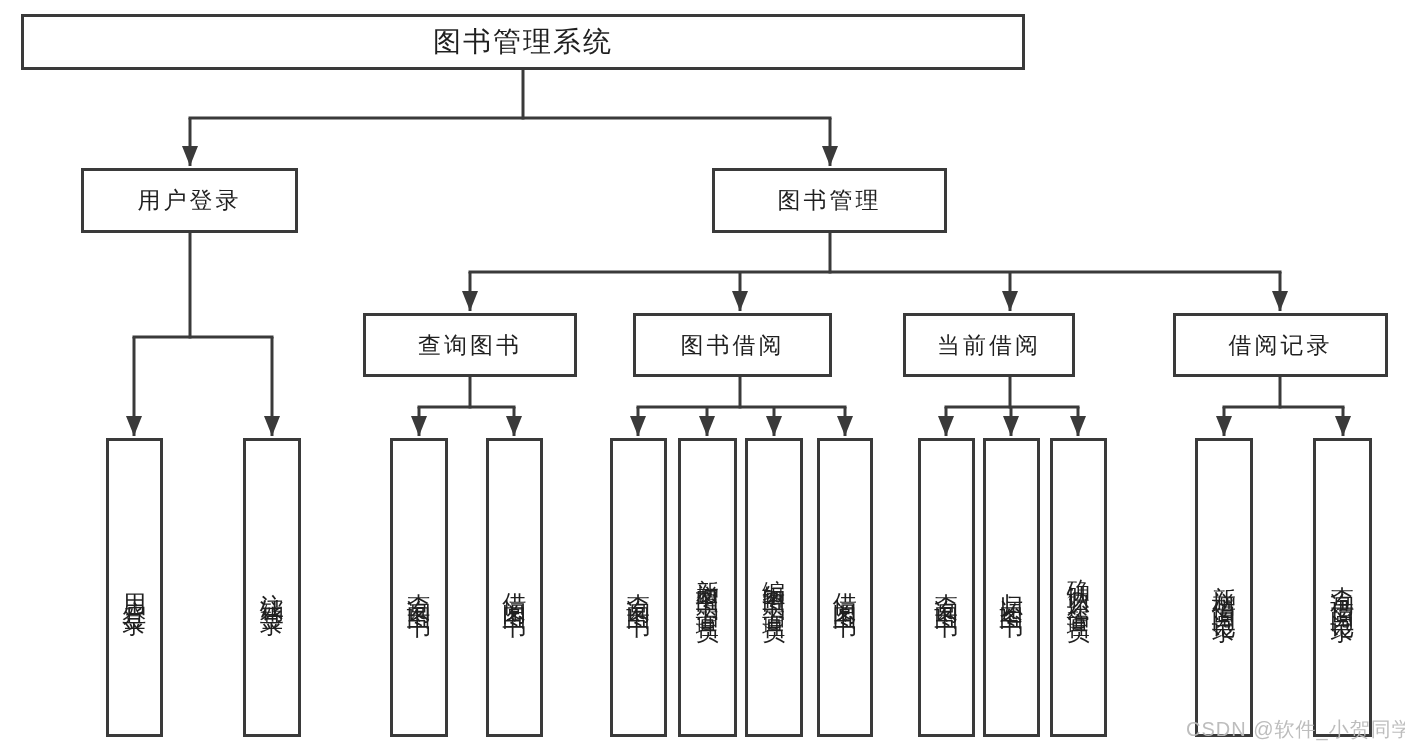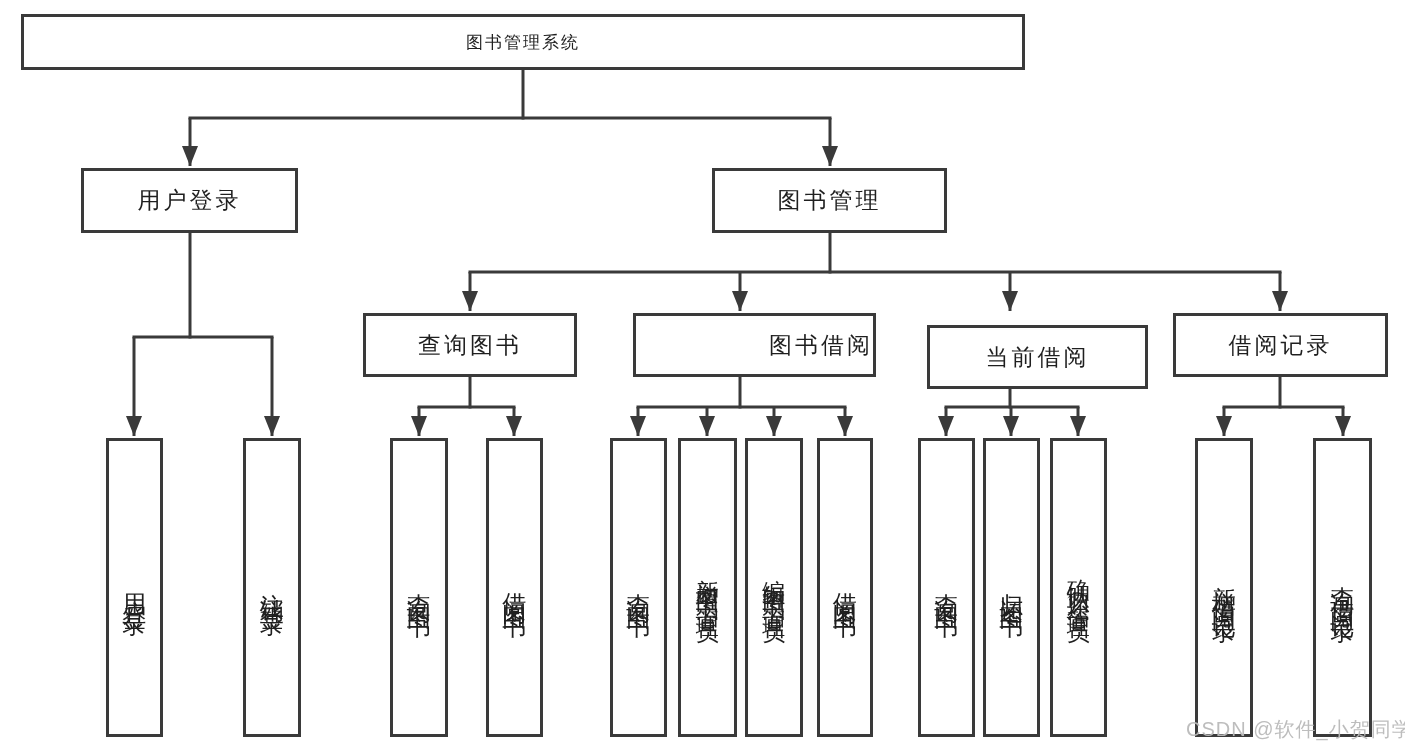--- a/index.html
+++ b/index.html
@@ -8,21 +8,21 @@
     font-family:"Liberation Sans","DejaVu Sans",sans-serif;color:#1f1f1f;
   }
   .wires{position:absolute;left:0;top:0;width:1405px;height:747px;}
   .wires line{stroke:#3a3a3a;stroke-width:3;}
   .wires .arr{marker-end:url(#arw);}
   .node{
     position:absolute;box-sizing:border-box;border:3px solid #3a3a3a;background:#ffffff;
     display:flex;align-items:center;justify-content:center;
   }
   .h-label{font-size:23px;letter-spacing:3px;white-space:nowrap;}
-  .root-label{font-size:17px;letter-spacing:2px;}
+  .root-label{font-size:28px;letter-spacing:2px;}
   .v-label{
     writing-mode:vertical-rl;text-orientation:mixed;
     font-size:24px;letter-spacing:7px;line-height:1.15;white-space:nowrap;
   }
   .v-label.long{letter-spacing:6px;font-size:23px;}
   .watermark{
     position:absolute;left:1186px;top:716px;font-size:20px;letter-spacing:1px;
     color:rgba(185,185,185,0.95);white-space:nowrap;z-index:5;
   }
 </style>
@@ -86,24 +86,24 @@
   <div class="node" style="left:81px;top:168px;width:217px;height:65px;">
     <span class="h-label">用户登录</span>
   </div>
   <div class="node" style="left:712px;top:168px;width:235px;height:65px;">
     <span class="h-label">图书管理</span>
   </div>
 
   <div class="node" style="left:363px;top:313px;width:214px;height:64px;">
     <span class="h-label">查询图书</span>
   </div>
-  <div class="node" style="left:633px;top:313px;width:243px;height:64px;justify-content:flex-end;">
+  <div class="node" style="left:633px;top:313px;width:199px;height:64px;">
     <span class="h-label">图书借阅</span>
   </div>
-  <div class="node" style="left:903px;top:325px;width:221px;height:64px;margin-left:24px;">
+  <div class="node" style="left:903px;top:313px;width:172px;height:64px;">
     <span class="h-label">当前借阅</span>
   </div>
   <div class="node" style="left:1173px;top:313px;width:215px;height:64px;align-items:center;">
     <span class="h-label">借阅记录</span>
   </div>
 
   <div class="node" style="left:106px;top:438px;width:57px;height:299px;">
     <span class="v-label">用户登录</span>
   </div>
   <div class="node" style="left:243px;top:438px;width:58px;height:299px;">

